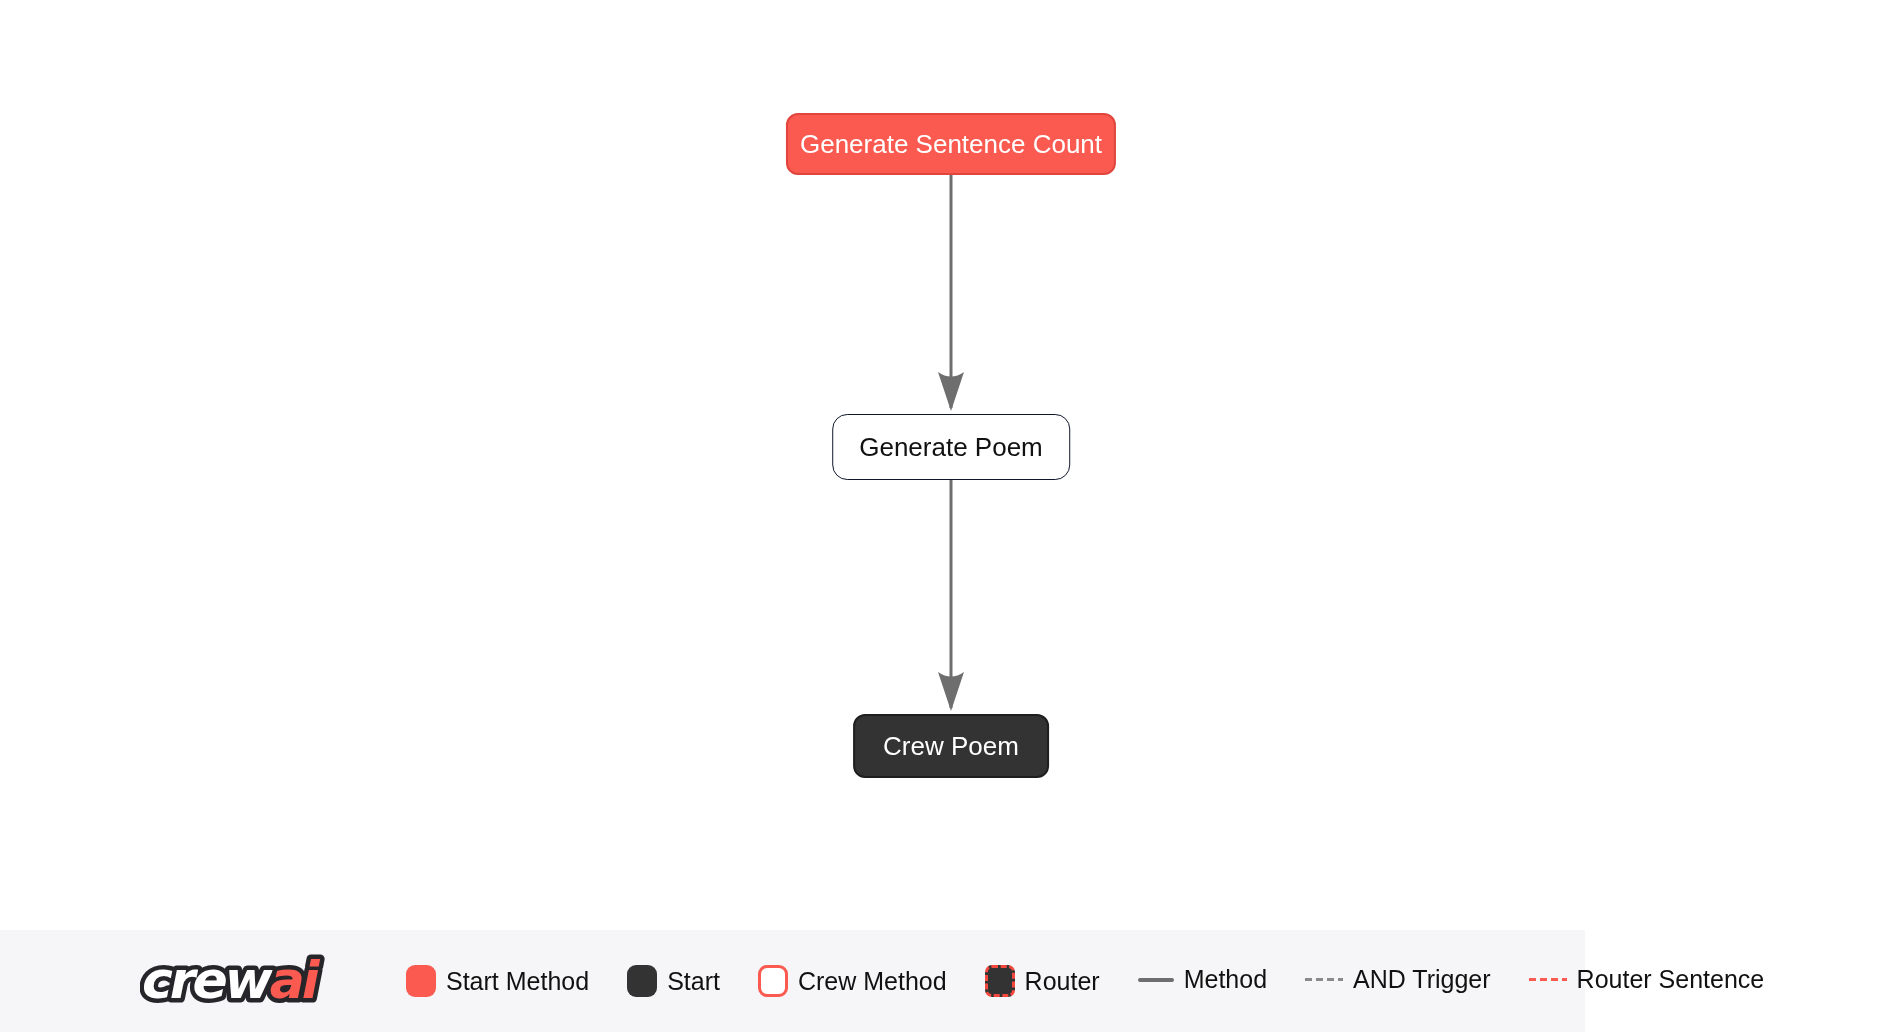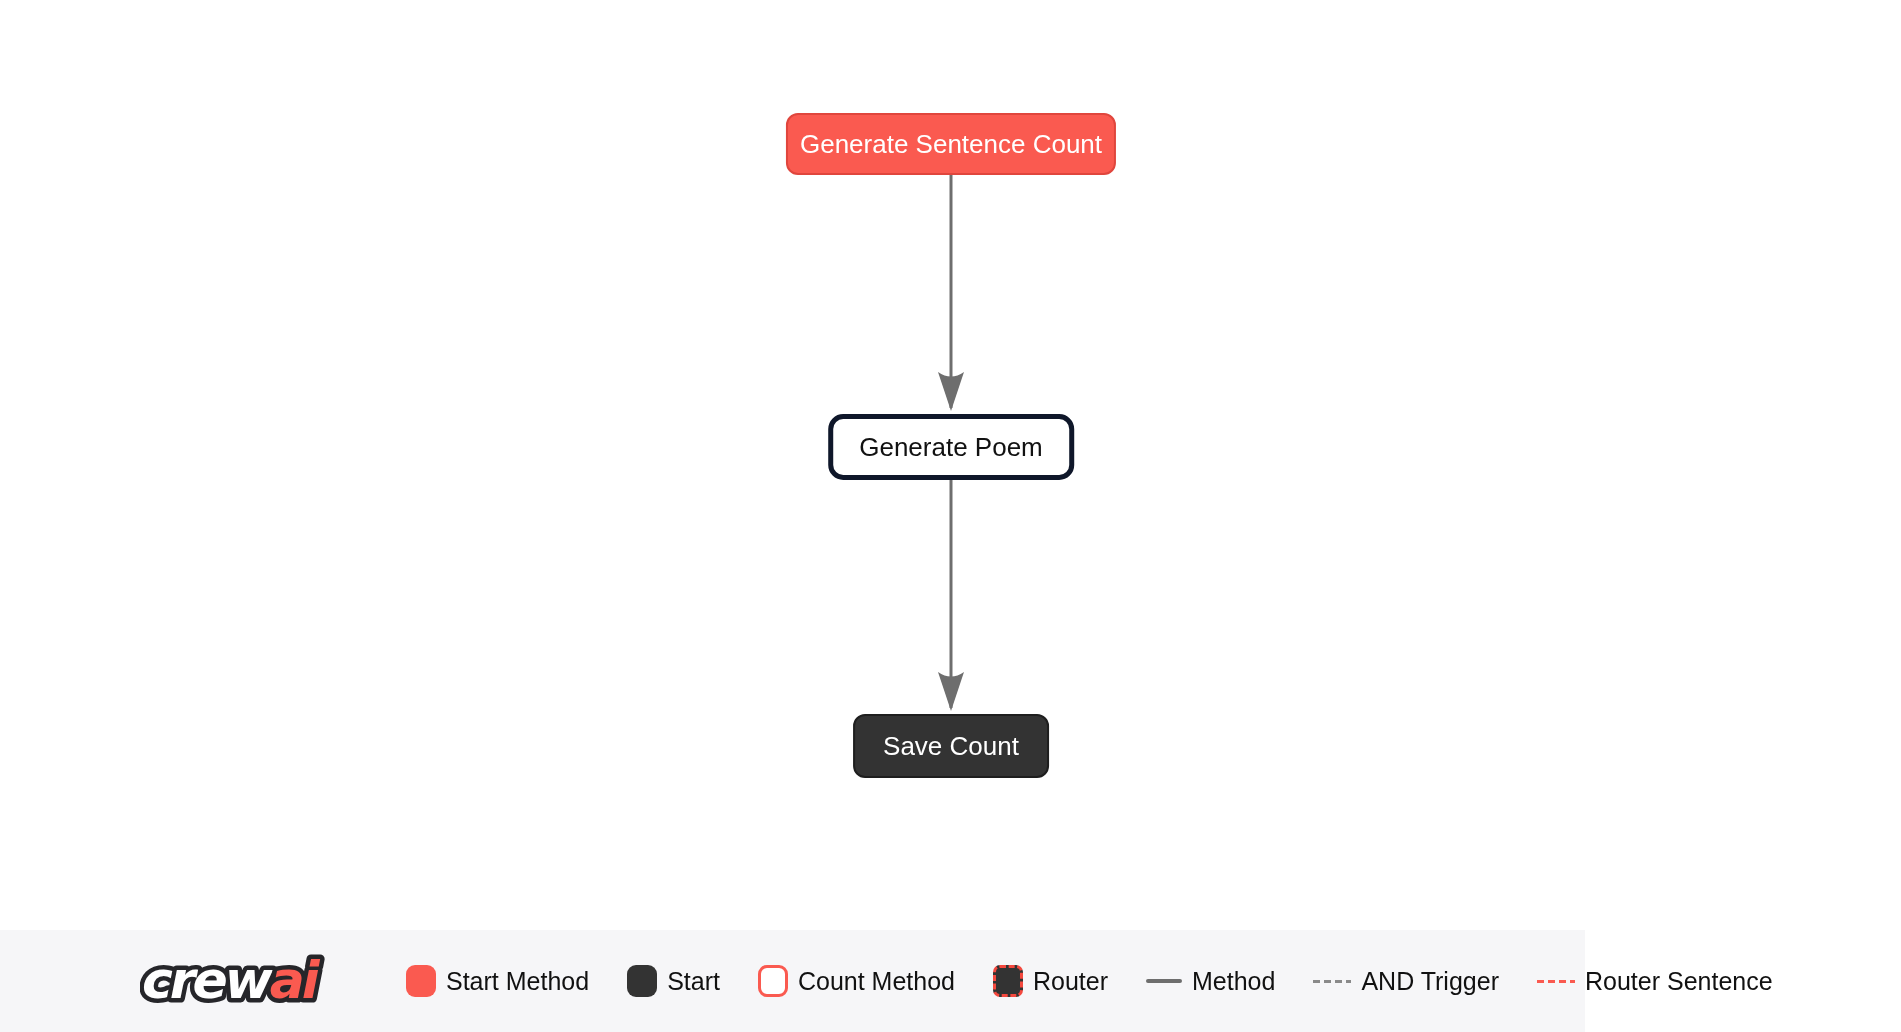--- a/index.html
+++ b/index.html
@@ -31,21 +31,21 @@
     background: #FA5A50;
     border: 2px solid #E0463D;
     border-radius: 12px;
     color: #ffffff;
   }
   .node-crew {
     top: 414px;
     height: 66px;
     padding: 0 26px;
     background: #ffffff;
-    border: 5px solid #0f172a;
+    border: 1px solid #0f172a;
     border-radius: 15px;
     color: #111111;
   }
   .node-method {
     top: 714px;
     height: 64px;
     padding: 0 28px;
     background: #333333;
     border: 2px solid #1E1E1E;
     border-radius: 12px;
@@ -56,21 +56,21 @@
   .legend-bar {
     position: absolute;
     left: 0; bottom: 0;
     width: 1585px; height: 102px;
     background: #F6F6F8;
     display: flex;
     align-items: center;
     padding-left: 140px;
   }
   .logo { flex: 0 0 auto; margin-right: 38px; }
-  .legend-items { display: flex; align-items: center; gap: 38px; }
+  .legend-items { display: flex; align-items: flex-start; gap: 38px; }
   .legend-item { display: flex; align-items: center; gap: 10px; }
   .legend-label { font-size: 25px; color: #111111; white-space: nowrap; }
 
   .swatch { width: 30px; height: 32px; border-radius: 9px; flex: 0 0 auto; }
   .swatch-start  { background: #FA5A50; }
   .swatch-method { background: #333333; }
   .swatch-crew   { background: #ffffff; border: 3px solid #FA5A50; }
   .swatch-router { background: #333333; border: 3px dashed #F4483E; border-radius: 7px; }
 
   .line-swatch { flex: 0 0 auto; }
@@ -95,21 +95,21 @@
       <g>
         <line x1="951" y1="480" x2="951" y2="708" stroke="#6E6E6E" stroke-width="3"></line>
         <path d="M 938 672 Q 951 681 964 672 L 951 711 Z" fill="#6E6E6E"></path>
       </g>
     </svg>
 
     <div class="node node-start">Generate Sentence Count</div>
 
     <div class="node node-crew">Generate Poem</div>
 
-    <div class="node node-method">Save Count</div>
+    <div class="node node-method">Crew Poem</div>
   </div>
 
   <div class="legend-bar">
 
     <svg class="logo" width="228" height="78" viewBox="0 0 228 78">
       <text x="2" y="56" font-family="'DejaVu Sans', sans-serif" font-style="italic" font-weight="bold" font-size="52" letter-spacing="-3" stroke="#26262A" stroke-width="9" stroke-linejoin="round" paint-order="stroke">
         <tspan fill="#FFFFFF">crew</tspan><tspan fill="#FA5A50">ai</tspan>
       </text>
     </svg>
 
@@ -120,21 +120,21 @@
         <span class="legend-label">Start Method</span>
       </div>
 
       <div class="legend-item">
         <span class="swatch swatch-method"></span>
         <span class="legend-label">Start</span>
       </div>
 
       <div class="legend-item">
         <span class="swatch swatch-crew"></span>
-        <span class="legend-label">Count Method</span>
+        <span class="legend-label">Crew Method</span>
       </div>
 
       <div class="legend-item">
         <span class="swatch swatch-router"></span>
         <span class="legend-label">Router</span>
       </div>
 
       <div class="legend-item">
         <span class="line-swatch line-trigger"></span>
         <span class="legend-label">Method</span>

